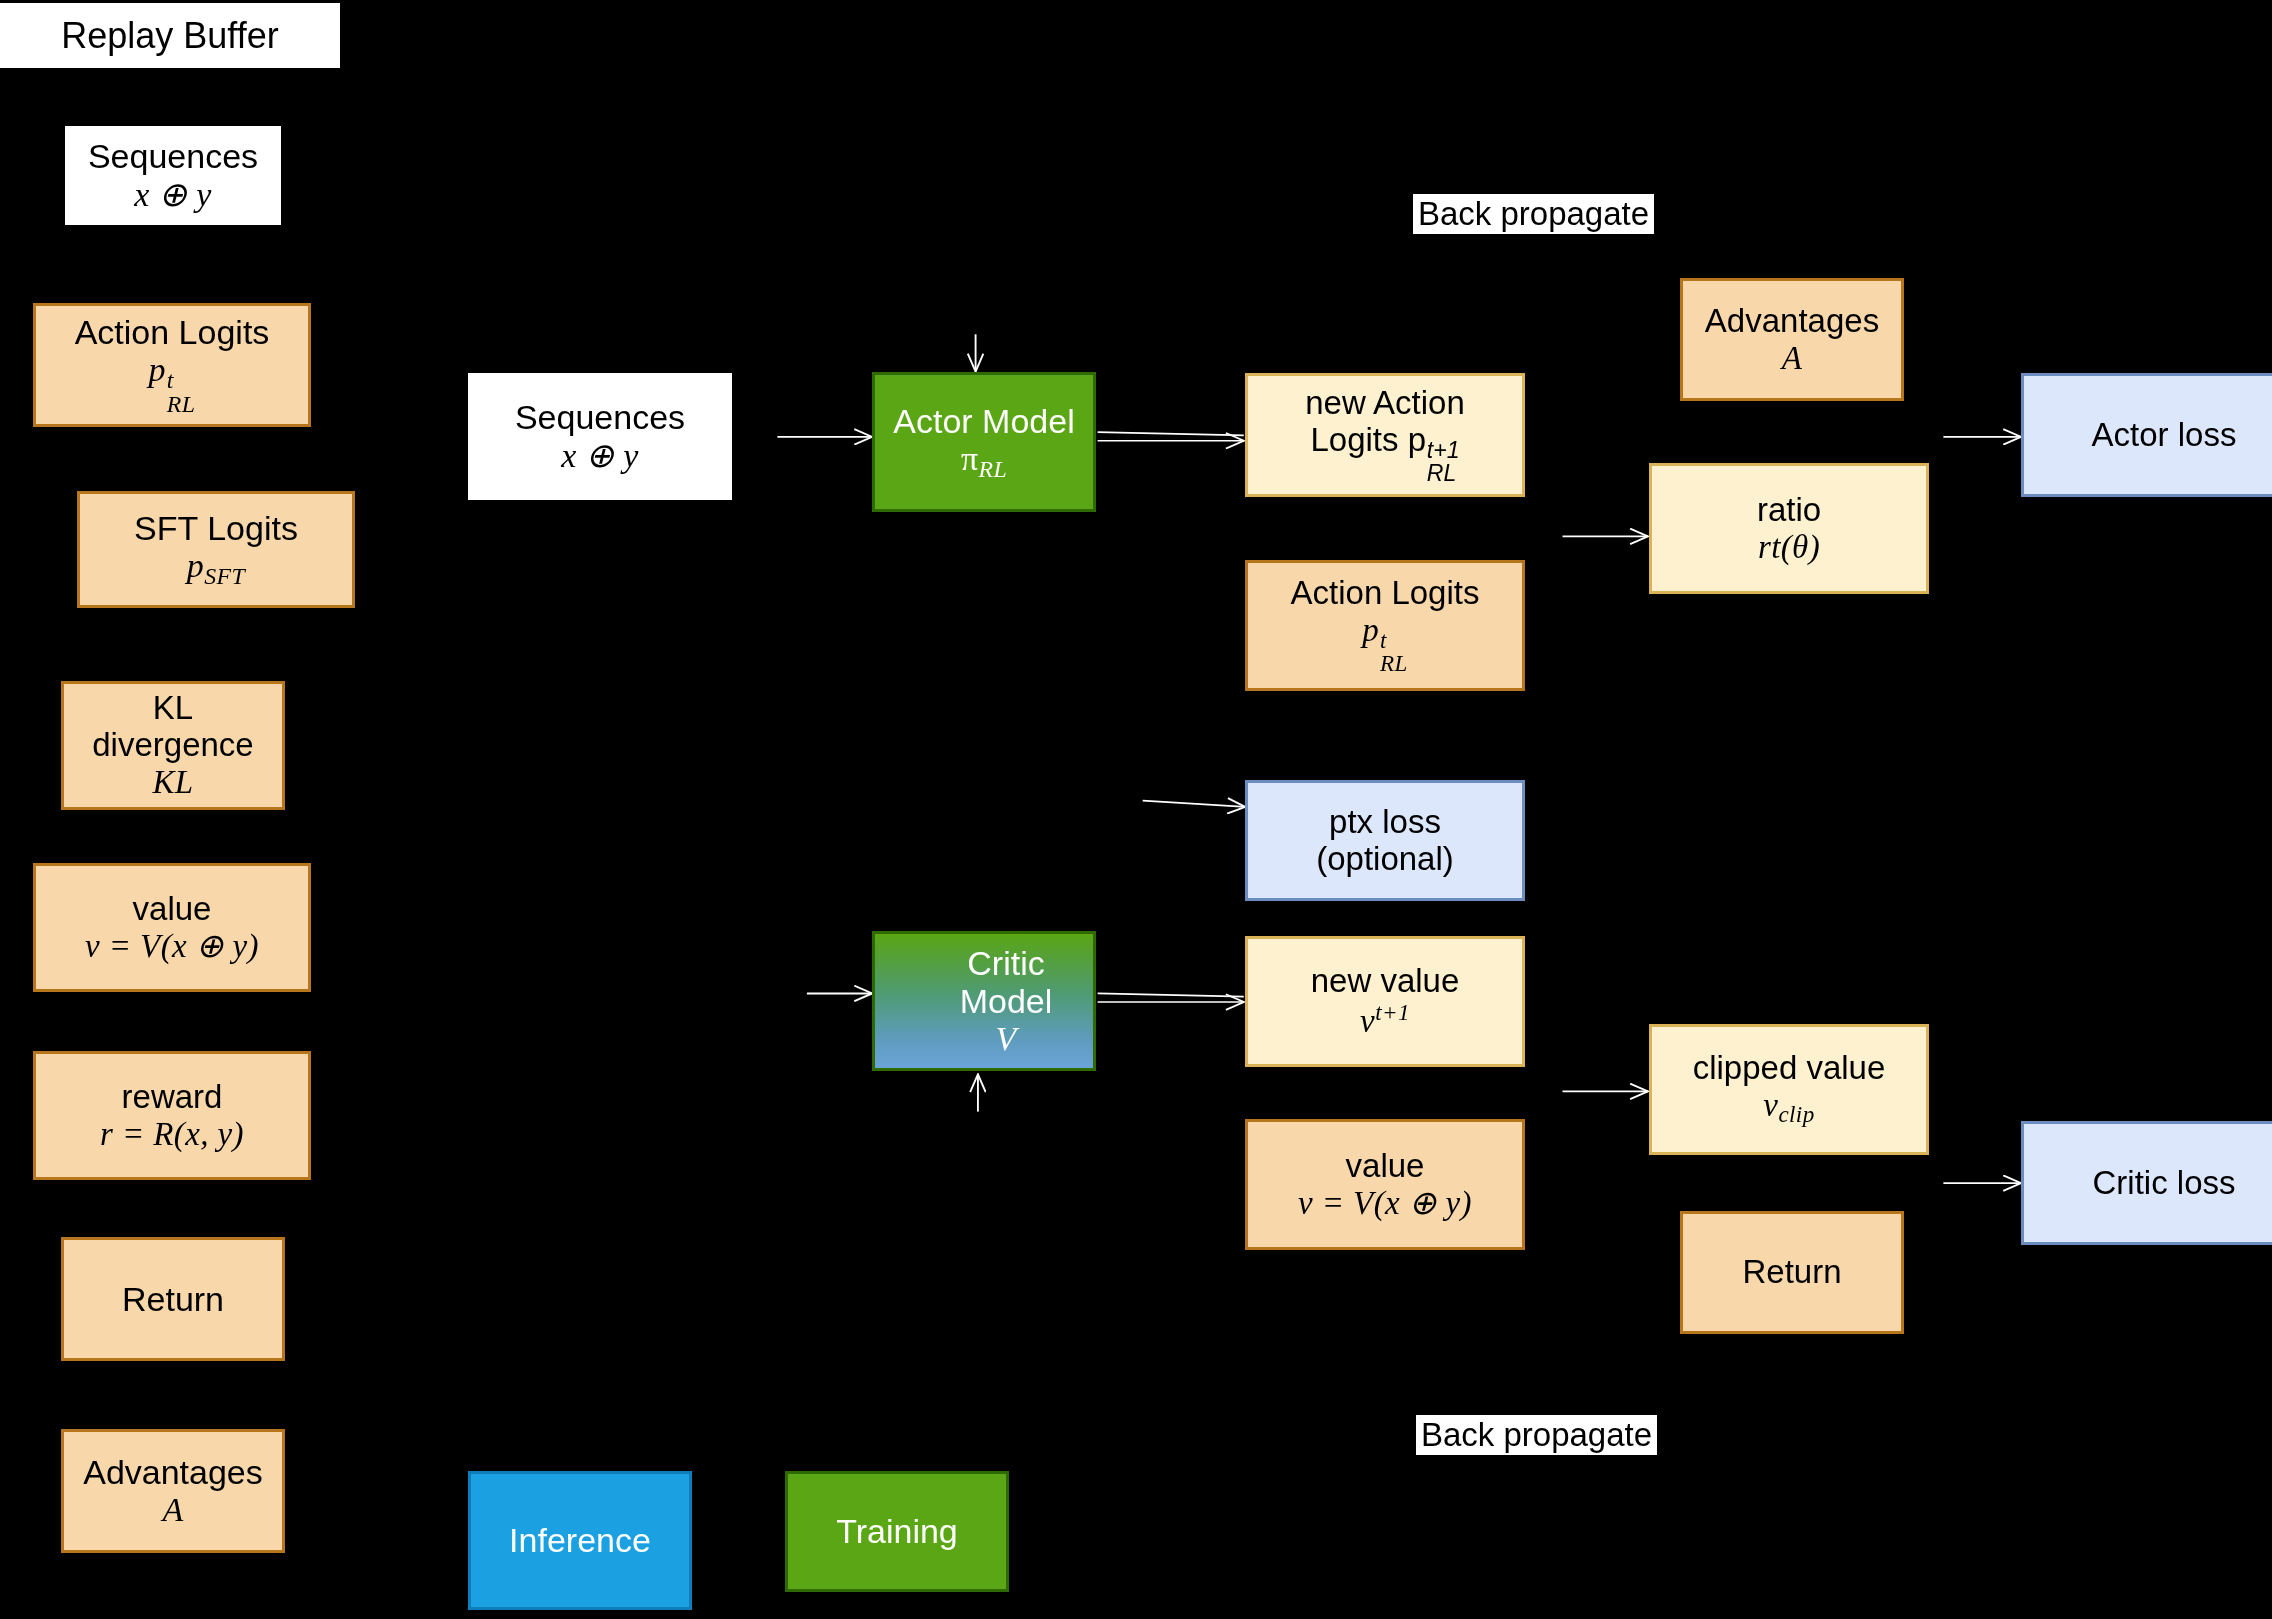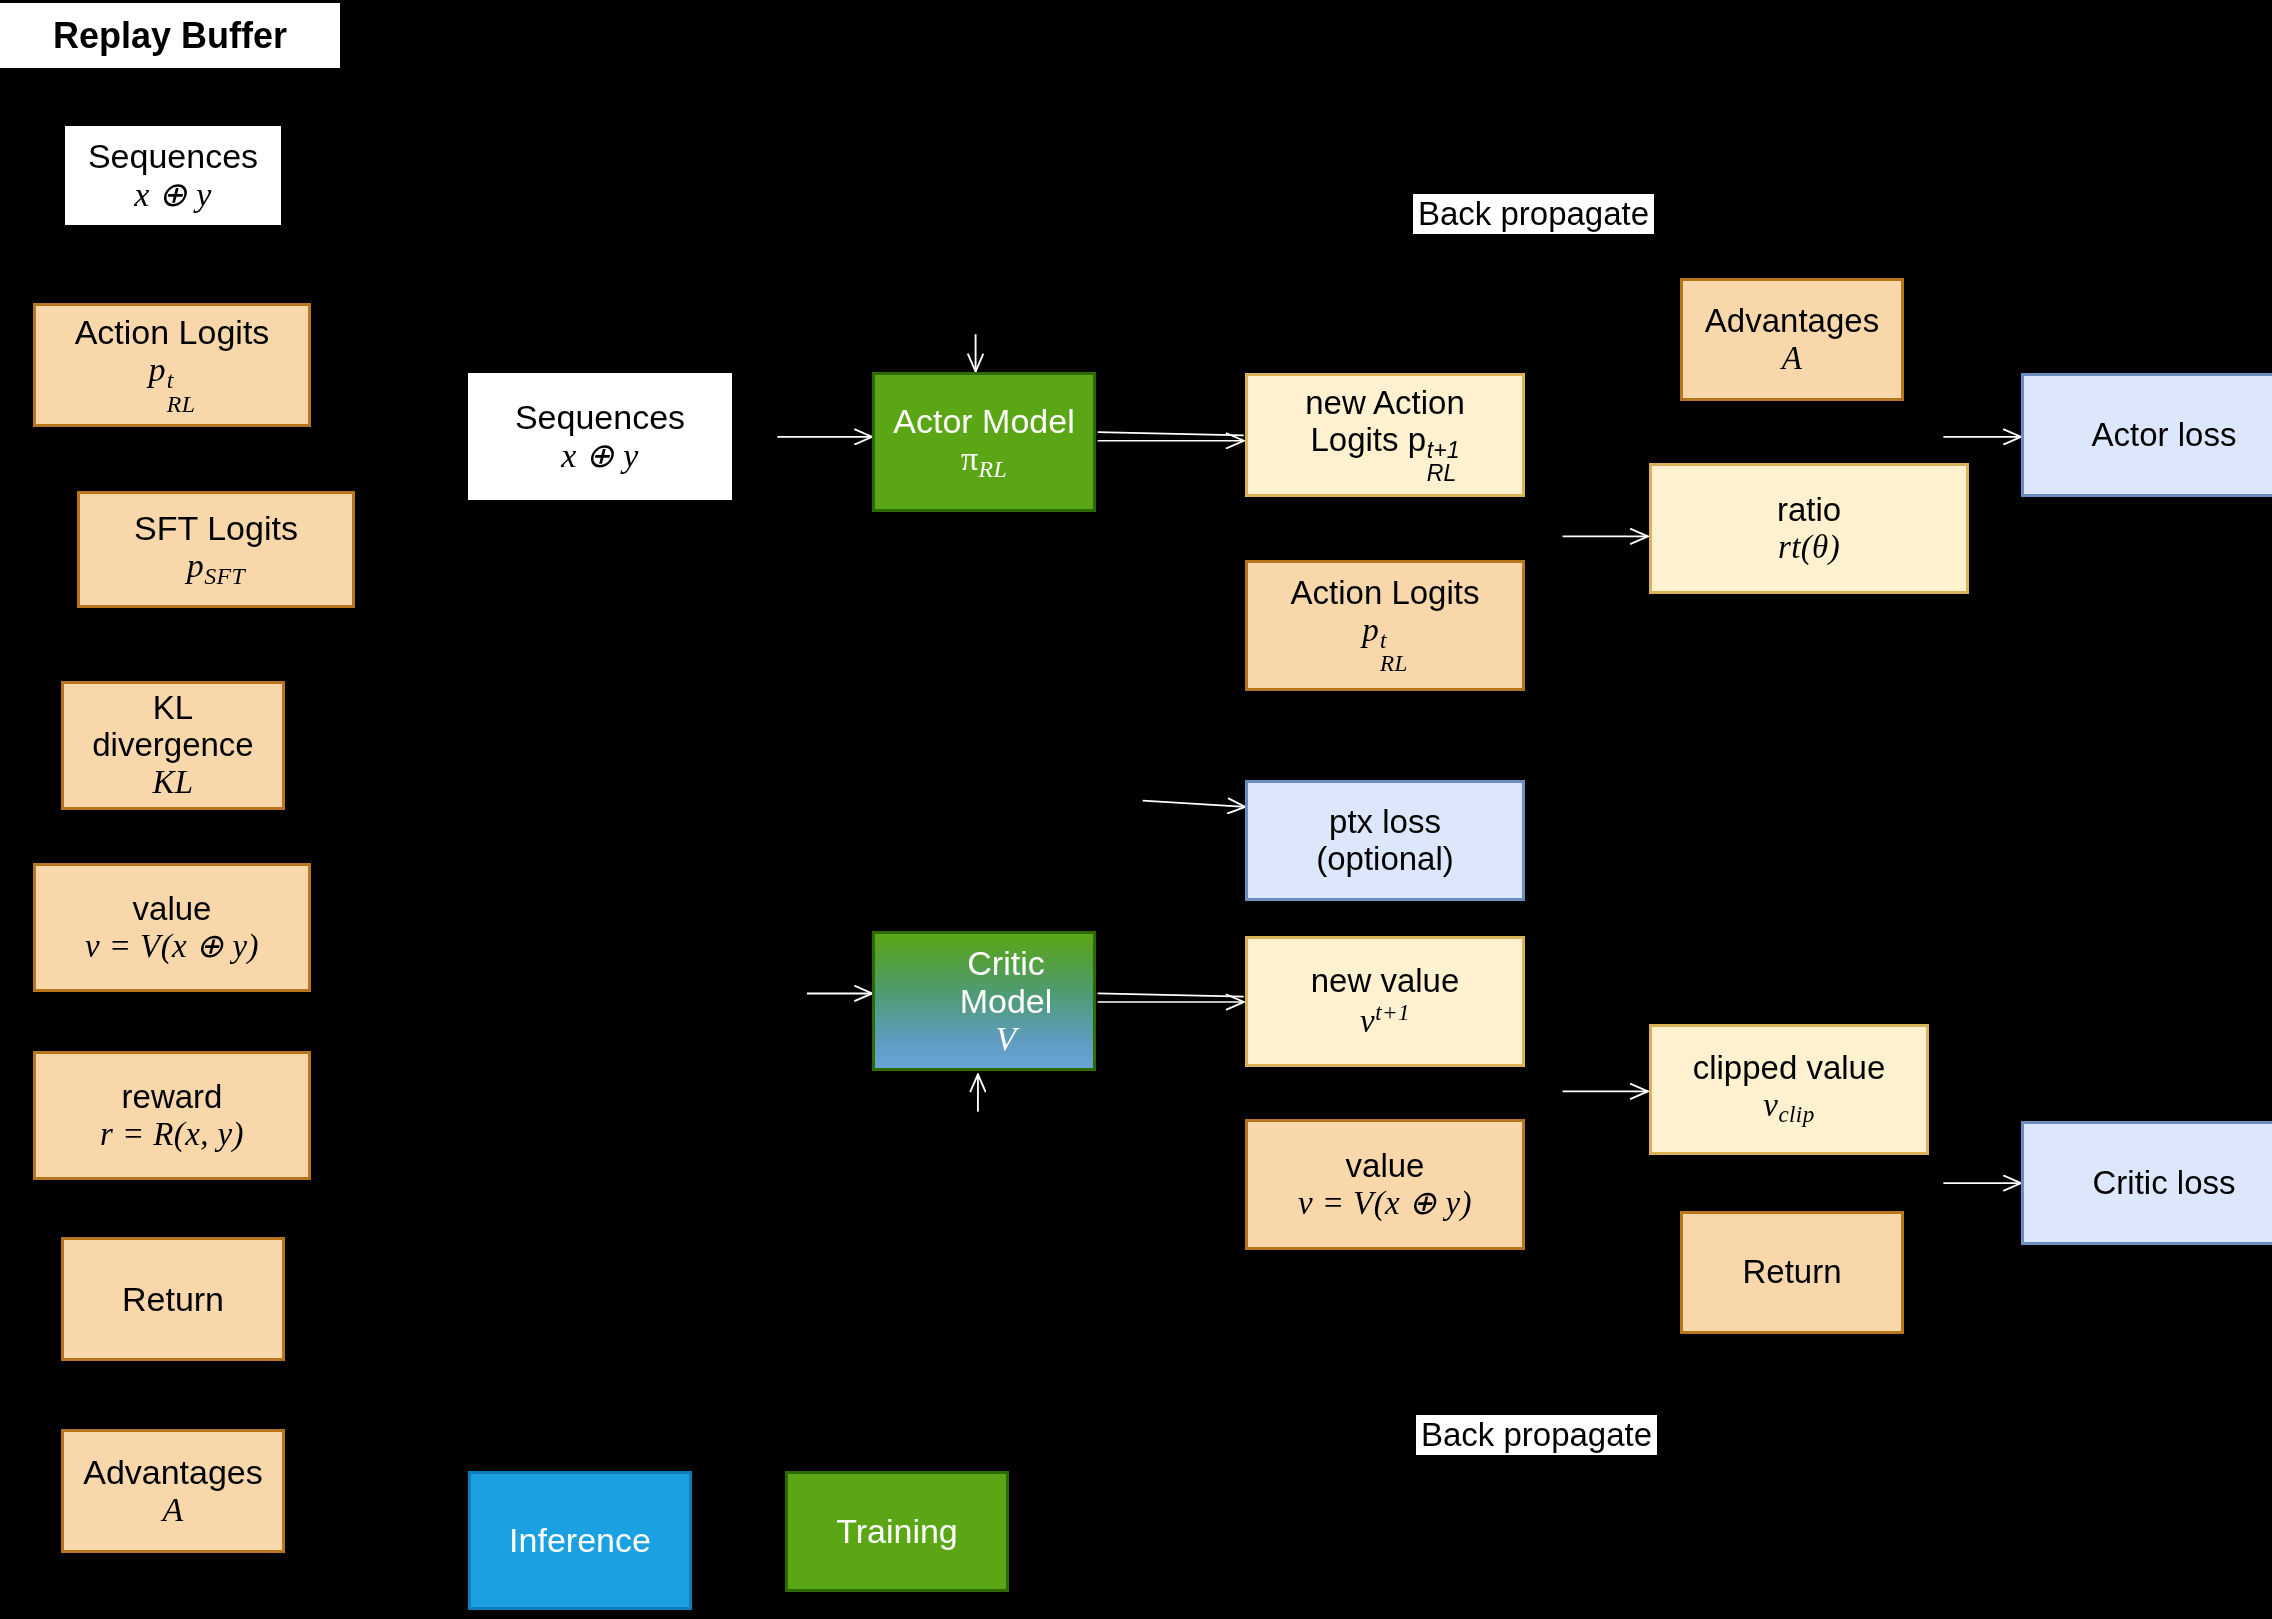--- a/index.html
+++ b/index.html
@@ -102,21 +102,21 @@
     background: #ffffff;
     color: #000000;
     display: flex;
     align-items: center;
     justify-content: center;
     white-space: nowrap;
     box-sizing: border-box;
     font-family: "Liberation Sans", sans-serif;
   }
   .title-chip {
-    font-weight: bold;
+    font-weight: normal;
   }
   svg.edges {
     position: absolute;
     left: 0; top: 0;
     width: 2273px;
     height: 1620px;
     pointer-events: none;
   }
 </style>
 </head>
@@ -247,21 +247,21 @@
   <div class="node orange" style="left:1245px; top:1119px; width:280px; height:131px; font-size:33px;">
     <span class="ln">value</span>
     <span class="ln math">v = V(x ⊕ y)</span>
   </div>
 
   <div class="node orange" style="left:1680px; top:278px; width:224px; height:123px; font-size:33px;">
     <span class="ln">Advantages</span>
     <span class="ln math">A</span>
   </div>
 
-  <div class="node cream" style="left:1649px; top:463px; width:320px; height:131px; font-size:33px;">
+  <div class="node cream" style="left:1649px; top:463px; width:280px; height:131px; font-size:33px;">
     <span class="ln">ratio</span>
     <span class="ln math">rt(θ)</span>
   </div>
 
   <div class="node blue" style="left:2021px; top:373px; width:286px; height:124px; font-size:33px;">
     <span class="ln">Actor loss</span>
   </div>
 
   <div class="node cream" style="left:1649px; top:1024px; width:280px; height:131px; font-size:33px;">
     <span class="ln">clipped value</span>

